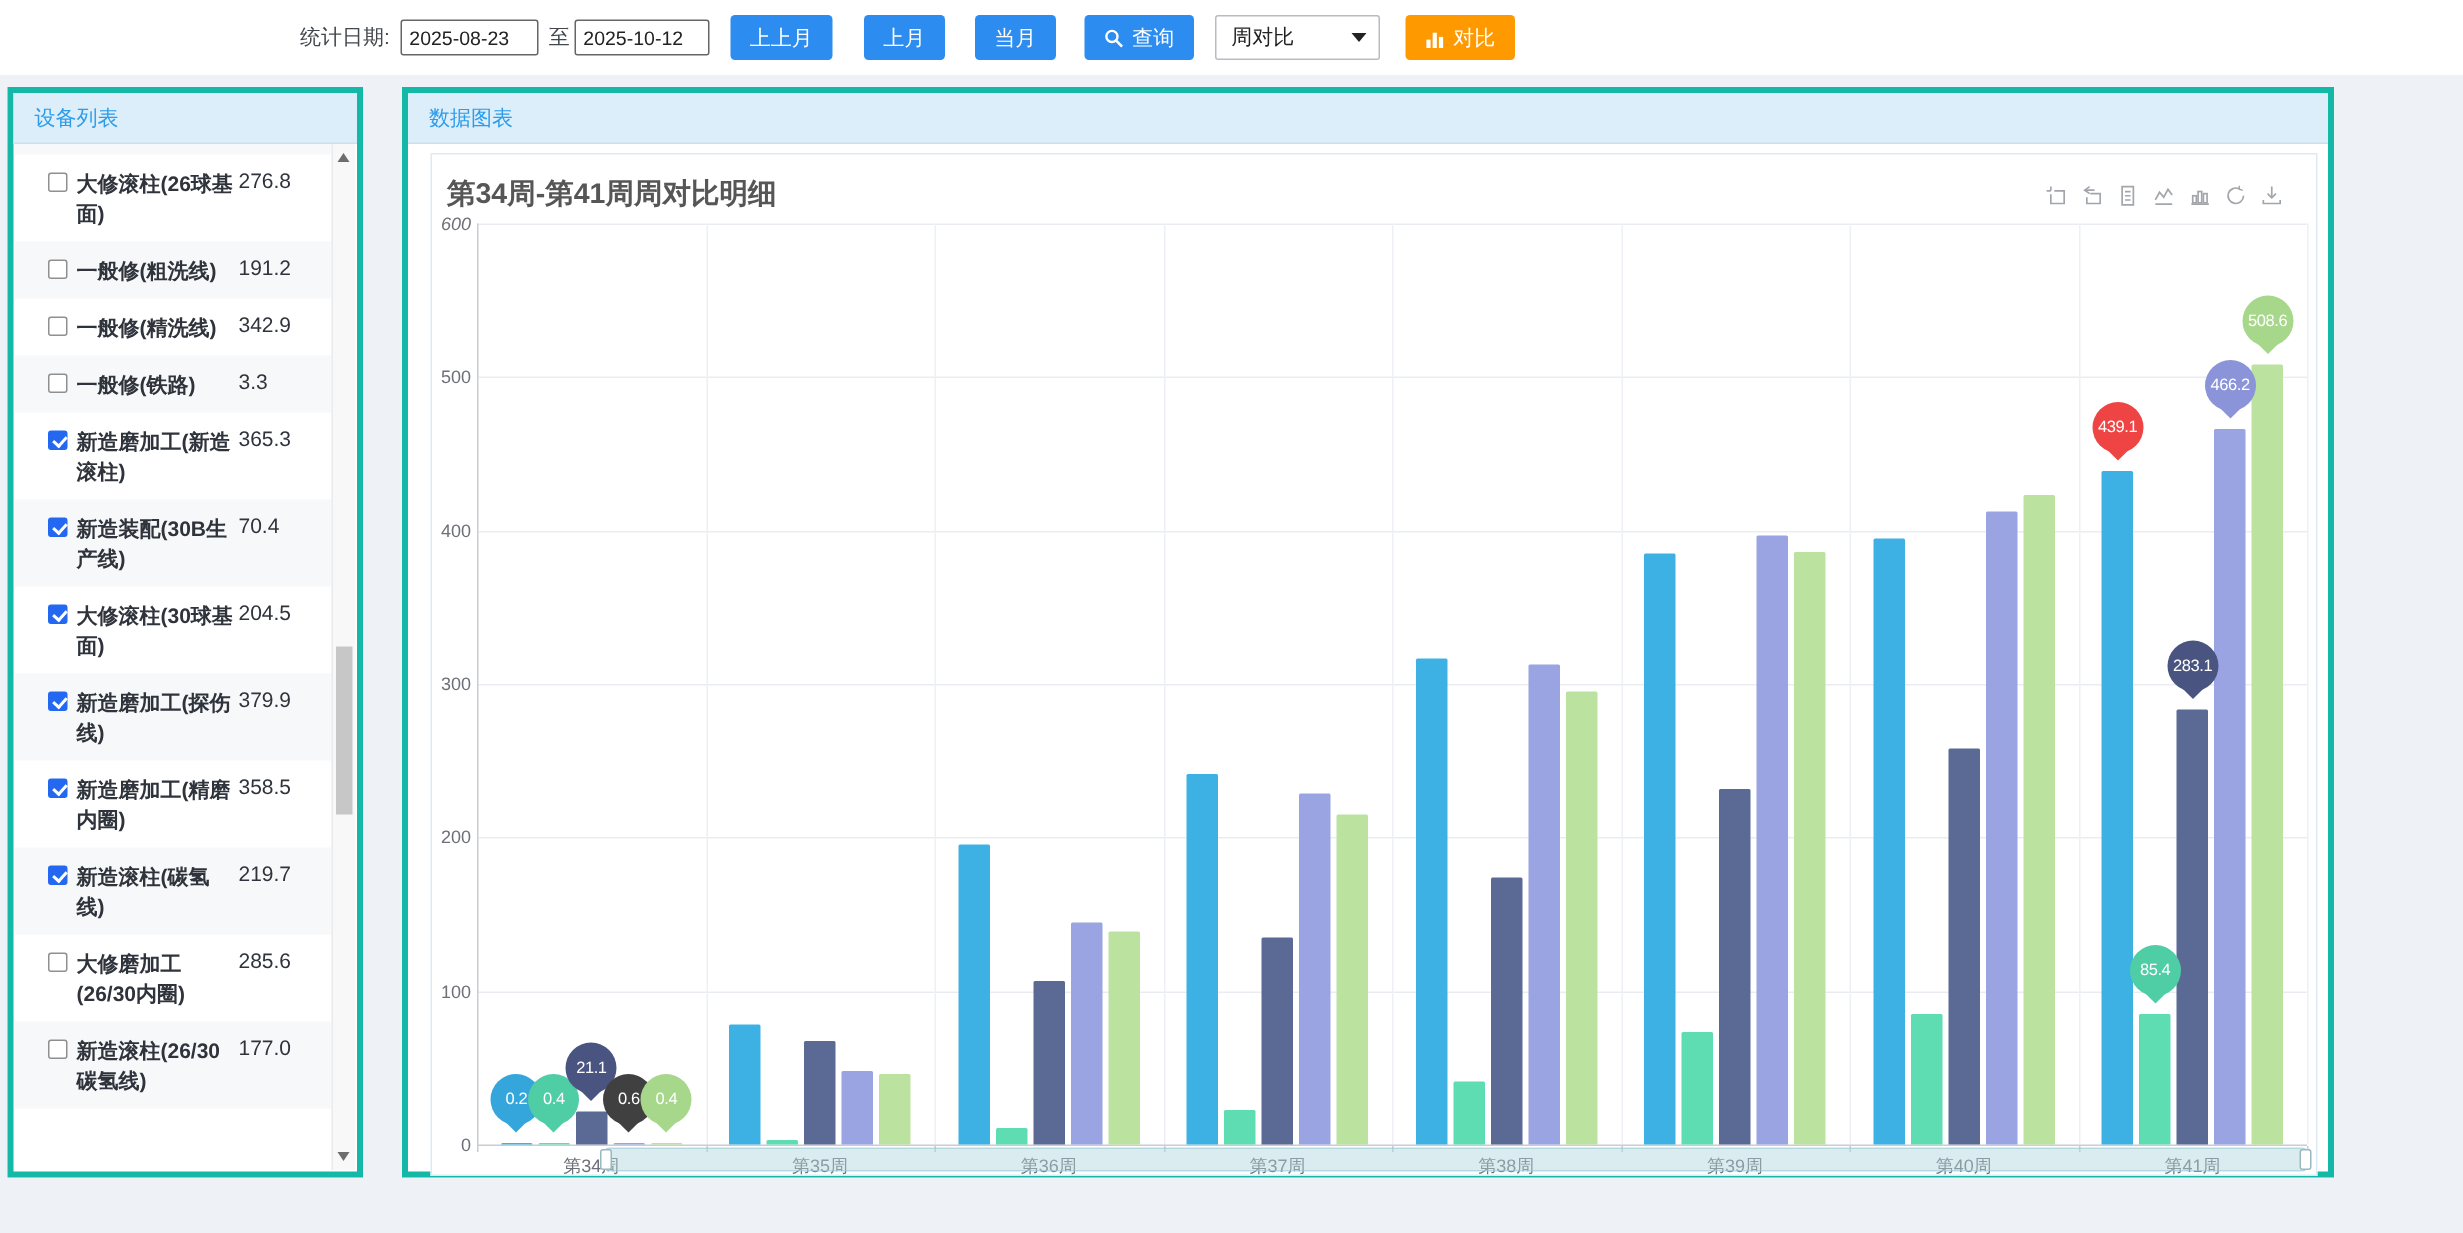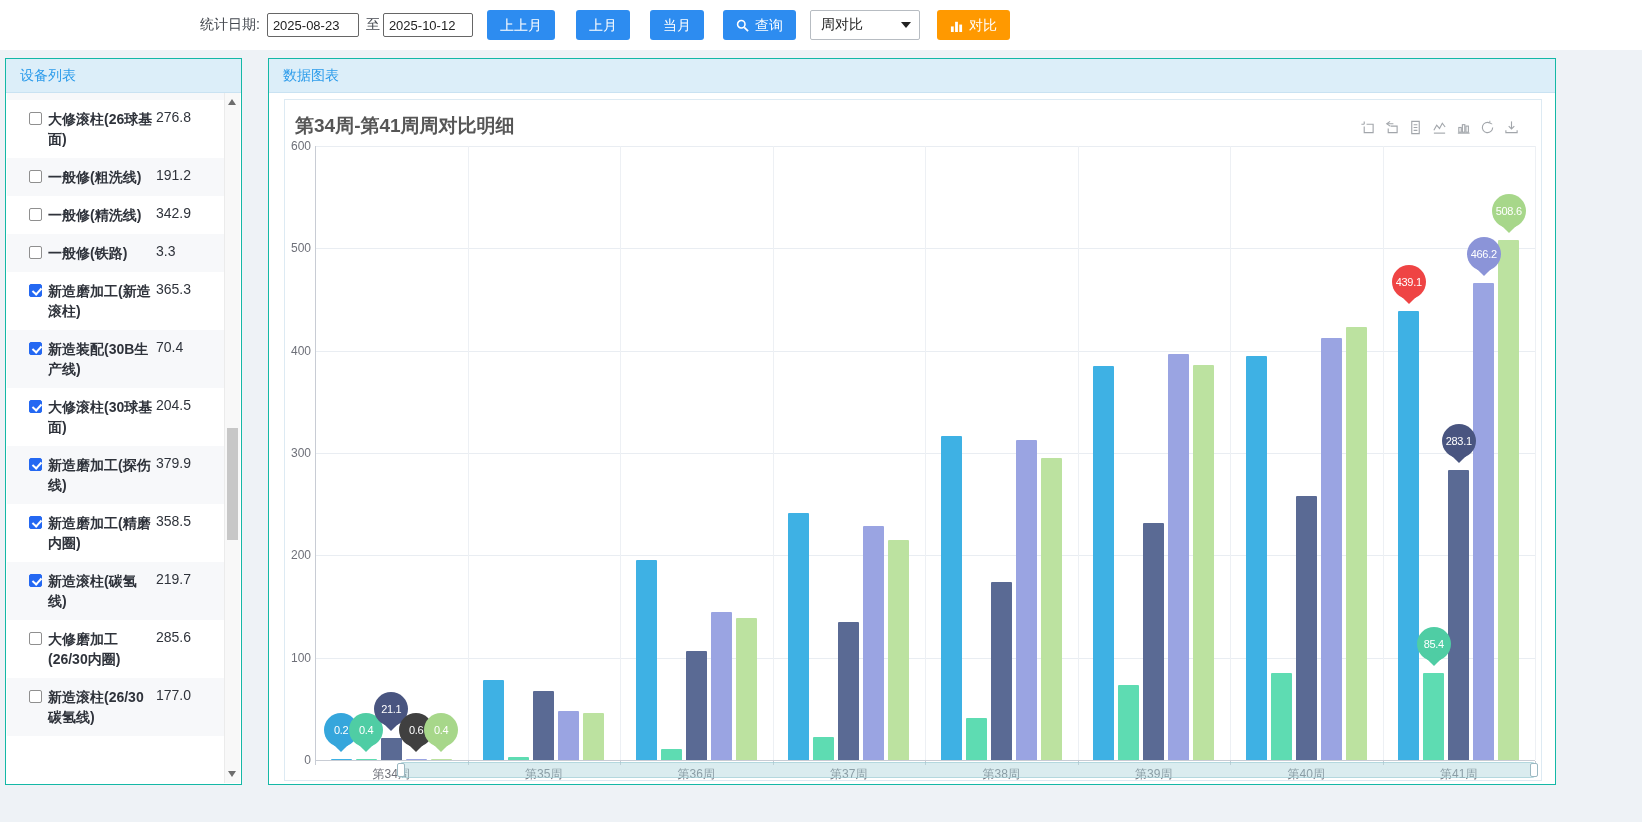--- a/index.html
+++ b/index.html
@@ -21,21 +21,21 @@
   .btn.blue{background:#2d8cf0;}
   .btn.orange{background:#ff9900;}
   .ml14{margin-left:14px}.ml21{margin-left:21px}.ml20{margin-left:20px}
   .ml19{margin-left:19px}.ml17{margin-left:17px}
   .select{margin-left:14px;width:90px;height:28px;background:#fff;border:1px solid #b7bcc2;
     border-radius:2px;display:inline-flex;align-items:center;justify-content:space-between;
     padding:0 8px 0 10px;font-size:14px;color:#222;cursor:pointer;}
   .caret{width:0;height:0;border-left:5px solid transparent;border-right:5px solid transparent;
     border-top:6px solid #222;}
   
-  .panel{position:absolute;background:#fff;border:1px solid #14b8a6;box-sizing:border-box;}
+  .panel{position:absolute;background:#fff;border:4px solid #14b8a6;box-sizing:border-box;}
   .left-panel{left:5px;top:58px;width:237px;height:727px;}
   .right-panel{left:268px;top:58px;width:1288px;height:727px;}
   .panel-header{height:33px;line-height:33px;background:#dceef9;border-bottom:1px solid #c9e2f2;
     color:#2d9ceb;font-size:14px;padding-left:14px;}
   
   .list{position:absolute;top:34px;bottom:1px;left:1px;right:1px;overflow:hidden;}
   .rows{position:absolute;left:0;right:15px;top:0;bottom:0;}
   .partial{height:7px;background:#f7f8fa;}
   .d-row{display:flex;align-items:flex-start;padding:9px 2px 9px 22px;font-size:14px;}
   .d-row.alt{background:#f7f8fa;}
@@ -230,21 +230,21 @@
         <div class="ytick" style="top: 550.667px;">100</div>
         <div class="gl-h" style="left: 30px; width: 1220px; top: 455.333px;"></div>
         <div class="ytick" style="top: 448.333px;">200</div>
         <div class="gl-h" style="left: 30px; width: 1220px; top: 353px;"></div>
         <div class="ytick" style="top: 346px;">300</div>
         <div class="gl-h" style="left: 30px; width: 1220px; top: 250.667px;"></div>
         <div class="ytick" style="top: 243.667px;">400</div>
         <div class="gl-h" style="left: 30px; width: 1220px; top: 148.333px;"></div>
         <div class="ytick" style="top: 141.333px;">500</div>
         <div class="gl-h" style="left: 30px; width: 1220px; top: 46px;"></div>
-        <div class="ytick" style="top: 39px;">600</div>
+        <div class="ytick" style="top: 39px; font-style: italic;">600</div>
         <div class="gl-v" style="left: 182.5px; top: 46px; height: 614px;"></div>
         <div class="gl-v" style="left: 335px; top: 46px; height: 614px;"></div>
         <div class="gl-v" style="left: 487.5px; top: 46px; height: 614px;"></div>
         <div class="gl-v" style="left: 640px; top: 46px; height: 614px;"></div>
         <div class="gl-v" style="left: 792.5px; top: 46px; height: 614px;"></div>
         <div class="gl-v" style="left: 945px; top: 46px; height: 614px;"></div>
         <div class="gl-v" style="left: 1097.5px; top: 46px; height: 614px;"></div>
         <div class="gl-v" style="left: 1250px; top: 46px; height: 614px;"></div>
         <div class="ax" style="left: 30px; top: 46px; width: 1px; height: 615px;"></div>
         <div class="ax" style="left: 30px; top: 660px; width: 1220px; height: 1px;"></div>

